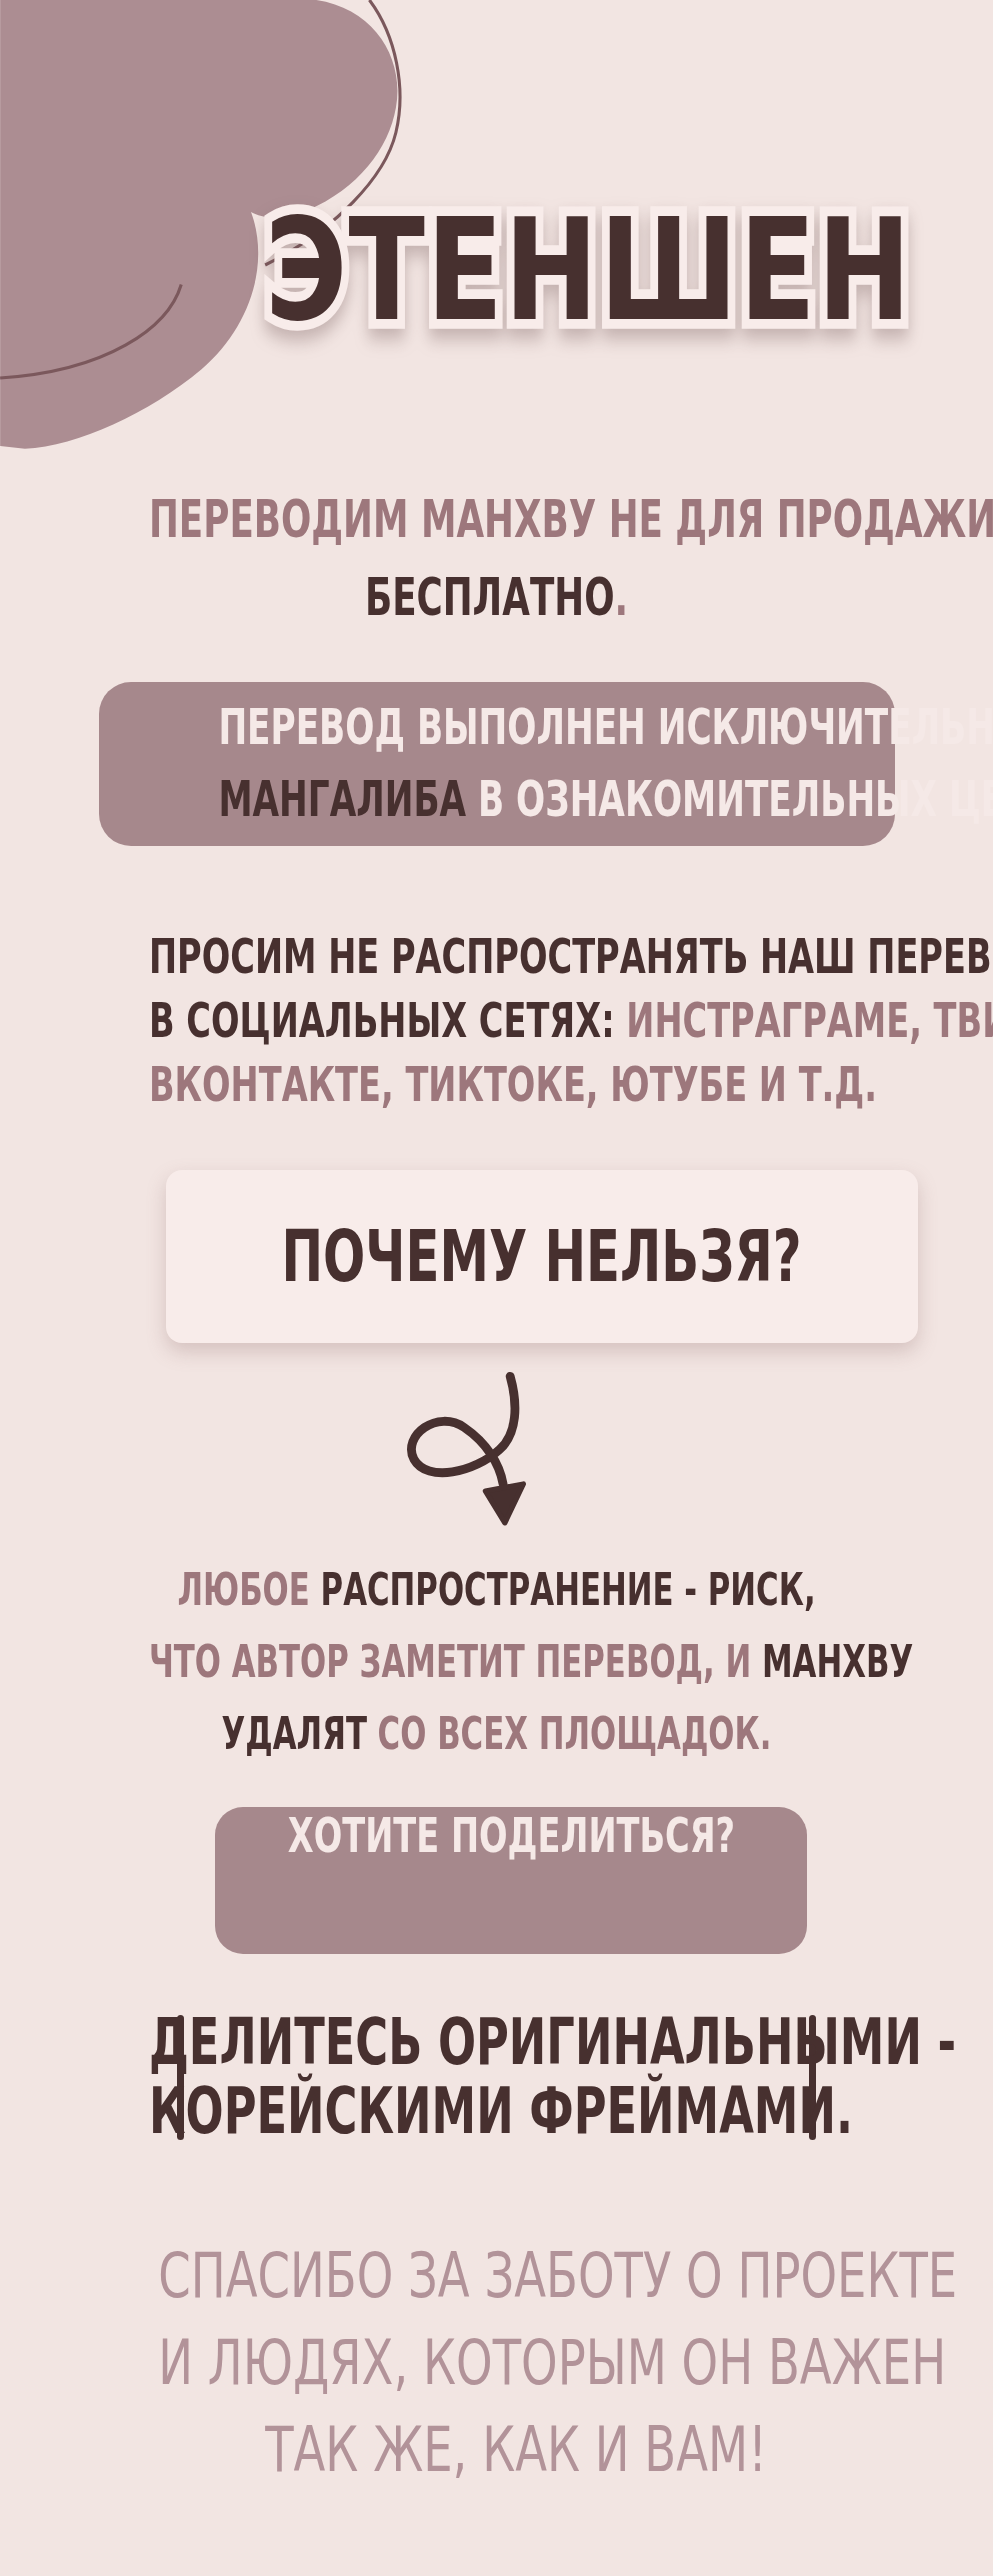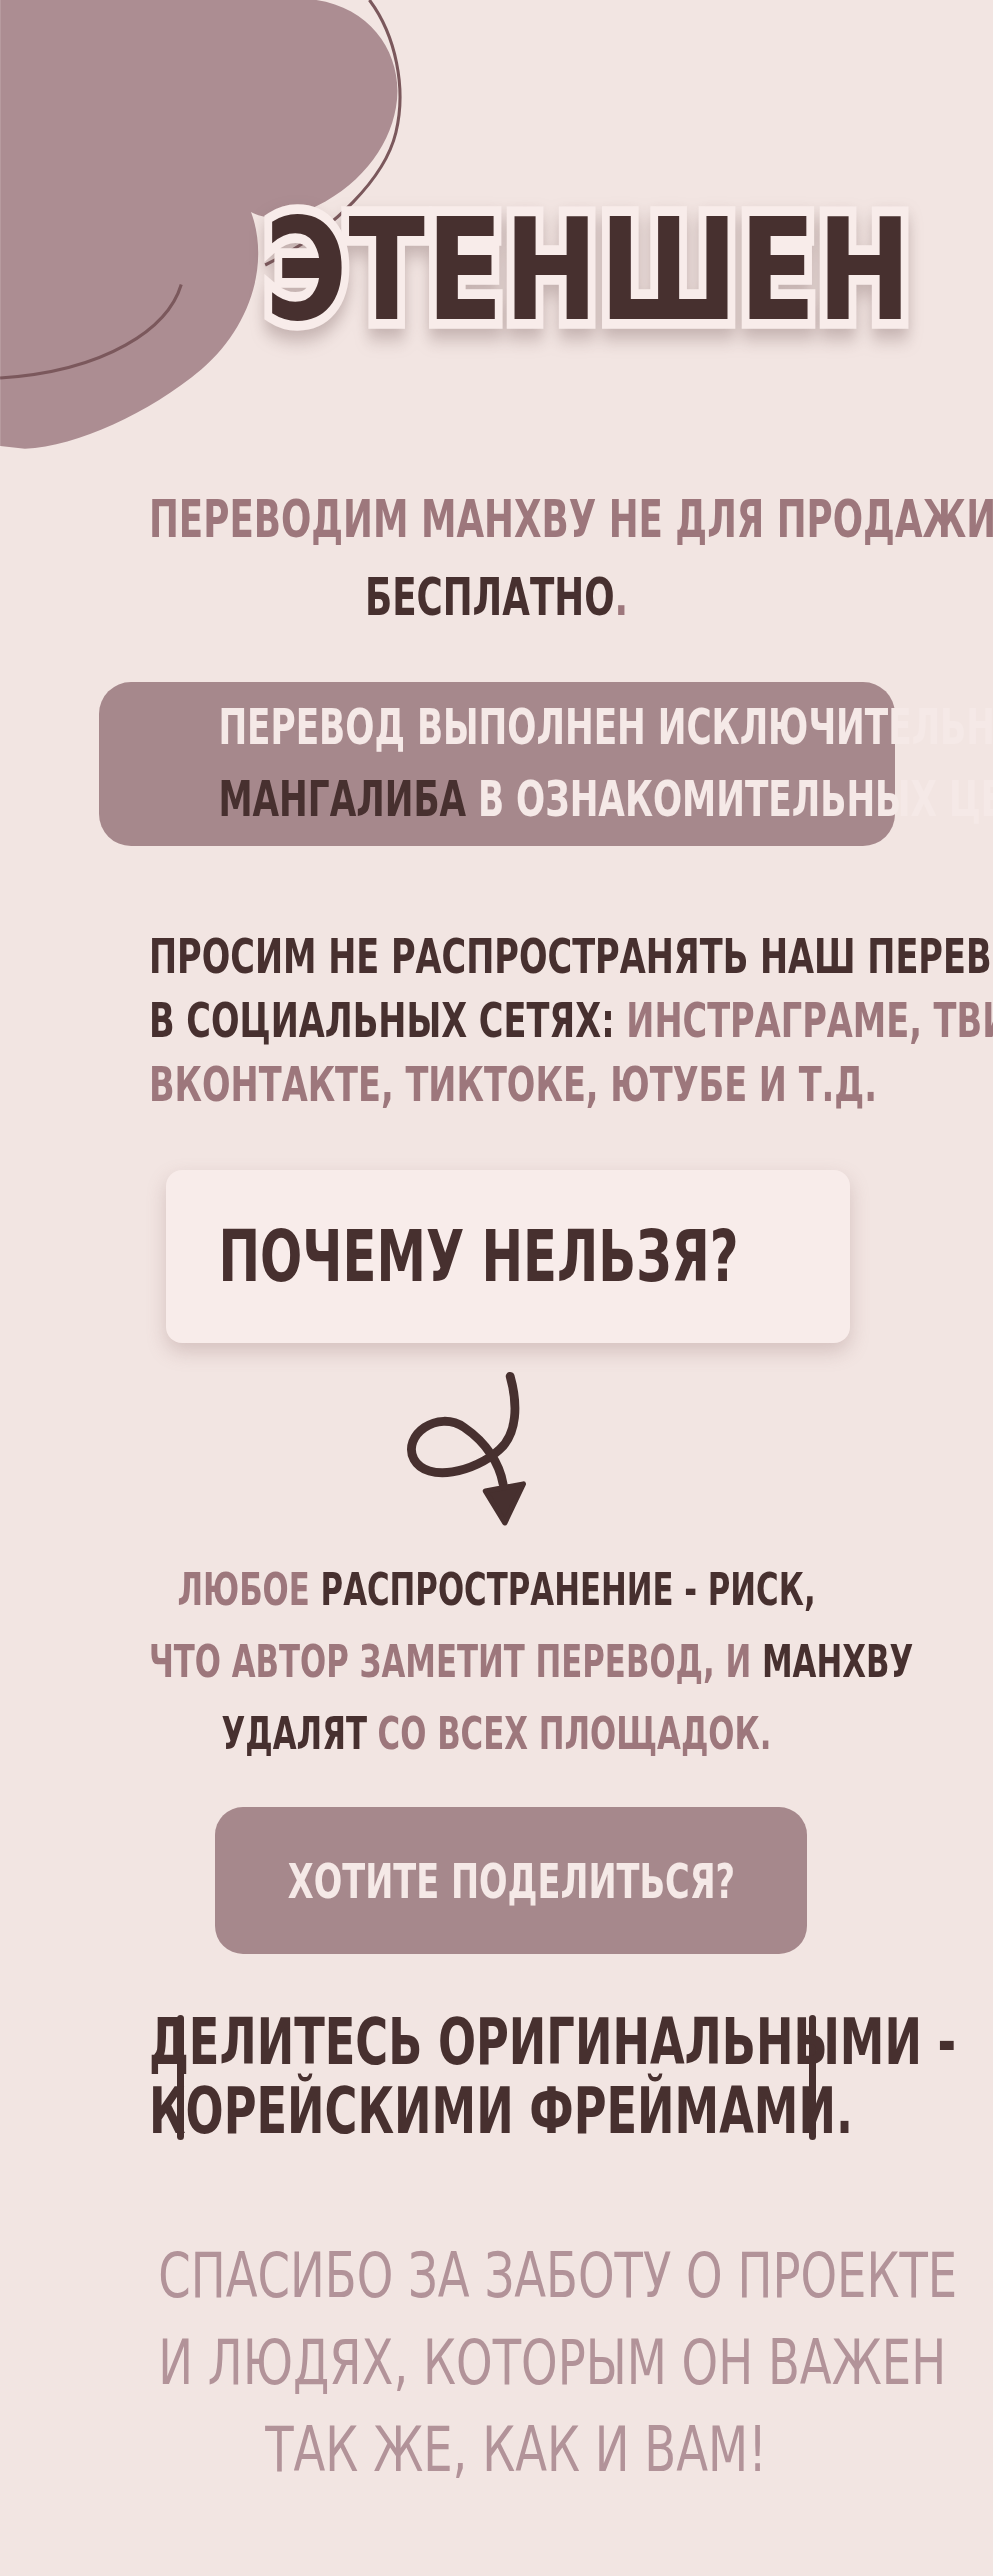--- a/index.html
+++ b/index.html
@@ -60,37 +60,37 @@
   .notice-box{
     position:absolute;left:99px;top:682px;width:796px;height:164px;
     background:var(--box);border-radius:32px;
     display:flex;flex-direction:column;justify-content:center;
     font-size:49px;line-height:72px;z-index:2;
   }
   
   .request{position:absolute;top:924px;left:0;width:100%;font-size:48px;line-height:64px;z-index:2;}
   
   .question-box{
-    position:absolute;left:166px;top:1170px;width:684px;height:173px;
+    position:absolute;left:166px;top:1170px;width:752px;height:173px;
     background:var(--lightbox);border-radius:16px;
     border:0;cursor:pointer;
     box-shadow:0 8.8px 19.4px rgba(140,105,105,.28);
-    display:flex;align-items:center;justify-content:flex-end;
+    display:flex;align-items:center;justify-content:center;
     font-family:inherit;z-index:2;
   }
   .question-box .line{font-size:71px;color:var(--dark);}
   
   #curly-arrow{position:absolute;left:353px;top:1356px;z-index:2;}
   
   .risk{position:absolute;top:1554px;left:0;width:100%;font-size:44px;line-height:72px;z-index:2;}
   
   .share-button{
     position:absolute;left:215px;top:1807px;width:592px;height:147px;
     background:var(--box);border-radius:28px;border:0;cursor:pointer;
-    display:flex;align-items:center;justify-content:center;
+    display:flex;align-items:flex-start;justify-content:center;
     font-family:inherit;z-index:2;
   }
   .share-button .line{font-size:48px;color:var(--cream);}
   
   .share-note{position:absolute;top:2008px;left:0;width:100%;font-size:64px;line-height:69px;z-index:2;}
   .vbar{
     position:absolute;top:2015px;width:7px;height:125px;
     background:var(--dark);border-radius:3.5px;z-index:2;
   }
   .vbar.left{left:177px;}

